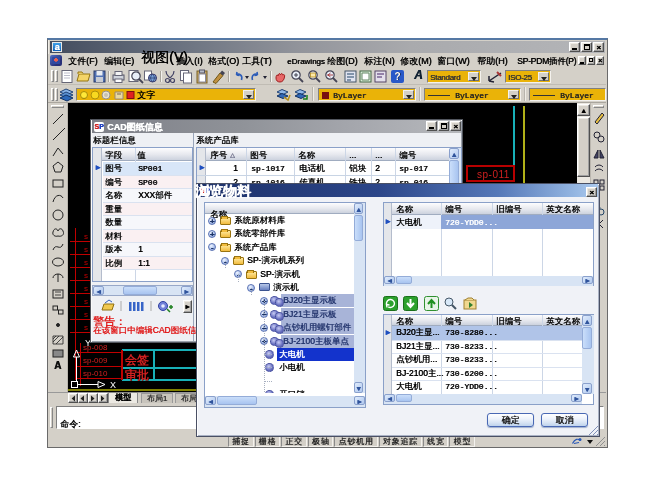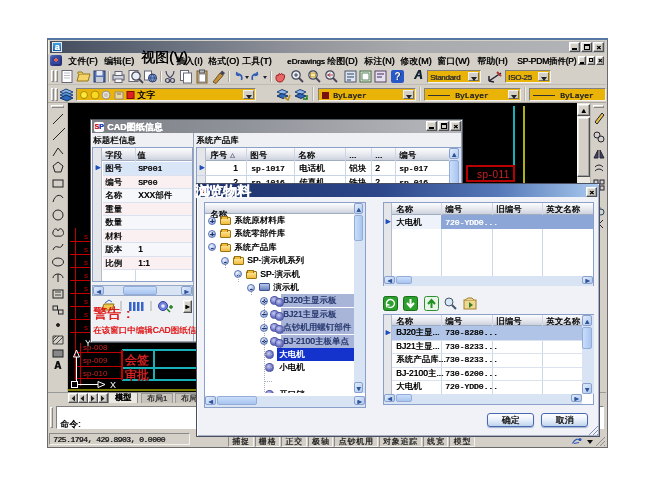--- a/index.html
+++ b/index.html
@@ -360,21 +360,20 @@
   <div class="a" style="left:108px;top:392px;width:30px;height:11px;background:#ece9e2;border:1px solid #888;border-bottom:none;font-size:8px;line-height:10px;text-align:center;font-weight:bold">模型</div>
   <div class="a" style="left:141px;top:393px;width:32px;height:10px;background:#c8c4bc;border:1px solid #999;border-bottom:none;font-size:8px;line-height:10px;text-align:center;color:#333">布局1</div>
   <div class="a" style="left:175px;top:393px;width:32px;height:10px;background:#c8c4bc;border:1px solid #999;border-bottom:none;font-size:8px;line-height:10px;text-align:center;color:#333">布局2</div>
 
   <div class="a" id="cmd" style="left:48px;top:404px;width:558px;height:27px;background:#d4d0c8"></div>
   <div class="a grip" style="left:50px;top:407px;height:21px"></div>
   <div class="a" style="left:56px;top:406px;width:548px;height:23px;background:#fff;border:1px solid;border-color:#808080 #fff #fff #808080"></div>
   <div class="a" style="left:60px;top:419px;font-size:9px;line-height:10px;color:#000">命令:</div>
 
   <div class="a" id="status" style="left:48px;top:431px;width:558px;height:16px;background:#d4d0c8"></div>
-  <div class="a" style="left:49px;top:433px;width:141px;height:12px;background:#d4d0c8;border:1px solid;border-color:#8a8a8a #f4f2ee #f4f2ee #8a8a8a;font-size:8px;line-height:11px;padding-left:3px;color:#222;font-family:'Liberation Mono',monospace;letter-spacing:-0.5px">725.1794, 429.8903, 0.0000</div>
   <div class="a" id="sbtns" style="left:228px;top:436px;height:11px;display:flex;gap:1px">
     <span class="sb">捕捉</span>
       <span class="sb">栅格</span>
       <span class="sb">正交</span>
       <span class="sb">极轴</span>
       <span class="sb">点钞机用</span>
       <span class="sb">对象追踪</span>
       <span class="sb">线宽</span>
       <span class="sb">模型</span>
   </div>
@@ -462,21 +461,21 @@
         <rect x="42" y="3" width="2.5" height="9"></rect>
         <rect x="46" y="3" width="2.5" height="9"></rect>
       </g>
     <line x1="56" y1="2" x2="56" y2="12" stroke="#aaa"></line>
     <circle cx="68" cy="7" r="4.5" fill="#7080d8" stroke="#3040a0"></circle>
       <circle cx="68" cy="7" r="1.8" fill="#e8ecff"></circle>
       <path d="M72 10 l3 3 M74 8 h4 m-2 -2 v4" stroke="#208020" stroke-width="1.5"></path>
   </svg>
   <div class="a btn3d" style="left:183px;top:300px;width:9px;height:13px;font-size:7px;line-height:12px;text-align:center">►</div>
 
-  <div class="a" style="left:93px;top:308px;color:#e01818;font-size:14px;line-height:10px">警告：</div>
+  <div class="a" style="left:93px;top:316px;color:#e01818;font-size:11px;line-height:10px">警告：</div>
   <div class="a" style="left:93px;top:325px;color:#e01818;font-size:8.5px;line-height:10px;white-space:nowrap">在该窗口中编辑CAD图纸信息</div>
 
   <div class="a grid" style="left:196px;top:147px;width:266px;height:100px">
     <div class="ghead a" style="left:0;top:0;width:252px;height:13px"></div>
     <div class="a" style="left:0;top:0;width:9px;height:99px;background:#e4e6ea;border-right:1px solid #b4bccc"></div>
     <div class="a" style="left:13px;top:2px;font-size:8.5px">序号</div>
       <div class="a" style="left:33px;top:3px;font-size:6px;color:#446">△</div>
     <div class="a" style="left:53px;top:2px;font-size:8.5px">图号</div>
     <div class="a" style="left:101px;top:2px;font-size:8.5px">名称</div>
     <div class="a" style="left:152px;top:2px;font-size:8.5px">...</div>
@@ -676,21 +675,21 @@
     <div class="a" style="left:57px;top:0;width:1px;height:79px;background:#ccd6e6"></div>
     <div class="a" style="left:108px;top:0;width:1px;height:79px;background:#ccd6e6"></div>
     <div class="a" style="left:158px;top:0;width:1px;height:79px;background:#ccd6e6"></div>
     <div class="a" style="left:8px;top:11px;width:190px;height:14px;background:#b0c4e8"></div>
     <div class="a" style="left:0px;top:13px;color:#2050c0;font-size:8px;font-weight:bold">►</div>
     <div class="a" id="btrows" style="left:8px;top:11px;width:190px">
       <div class="trow" style="left:4px;top:0">BJ20主显...</div>
         <div class="trow" style="left:53px;top:0;font-family:'Liberation Mono',monospace;font-size:8px">730-8280...</div>
       <div class="trow" style="left:4px;top:13.6px">BJ21主显...</div>
         <div class="trow" style="left:53px;top:13.6px;font-family:'Liberation Mono',monospace;font-size:8px">730-8233...</div>
-      <div class="trow" style="left:4px;top:27.2px">系统产品库...</div>
+      <div class="trow" style="left:4px;top:27.2px">点钞机用...</div>
         <div class="trow" style="left:53px;top:27.2px;font-family:'Liberation Mono',monospace;font-size:8px">730-8233...</div>
       <div class="trow" style="left:4px;top:40.8px">BJ-2100主...</div>
         <div class="trow" style="left:53px;top:40.8px;font-family:'Liberation Mono',monospace;font-size:8px">730-6200...</div>
       <div class="trow" style="left:4px;top:54.4px">大电机</div>
         <div class="trow" style="left:53px;top:54.4px;font-family:'Liberation Mono',monospace;font-size:8px">720-YDD0...</div>
       <div class="cellline" style="top:13.6px;width:190px"></div>
         <div class="cellline" style="top:27.2px;width:190px"></div>
       <div class="cellline" style="top:40.8px;width:190px"></div>
         <div class="cellline" style="top:54.4px;width:190px"></div>
     </div>

